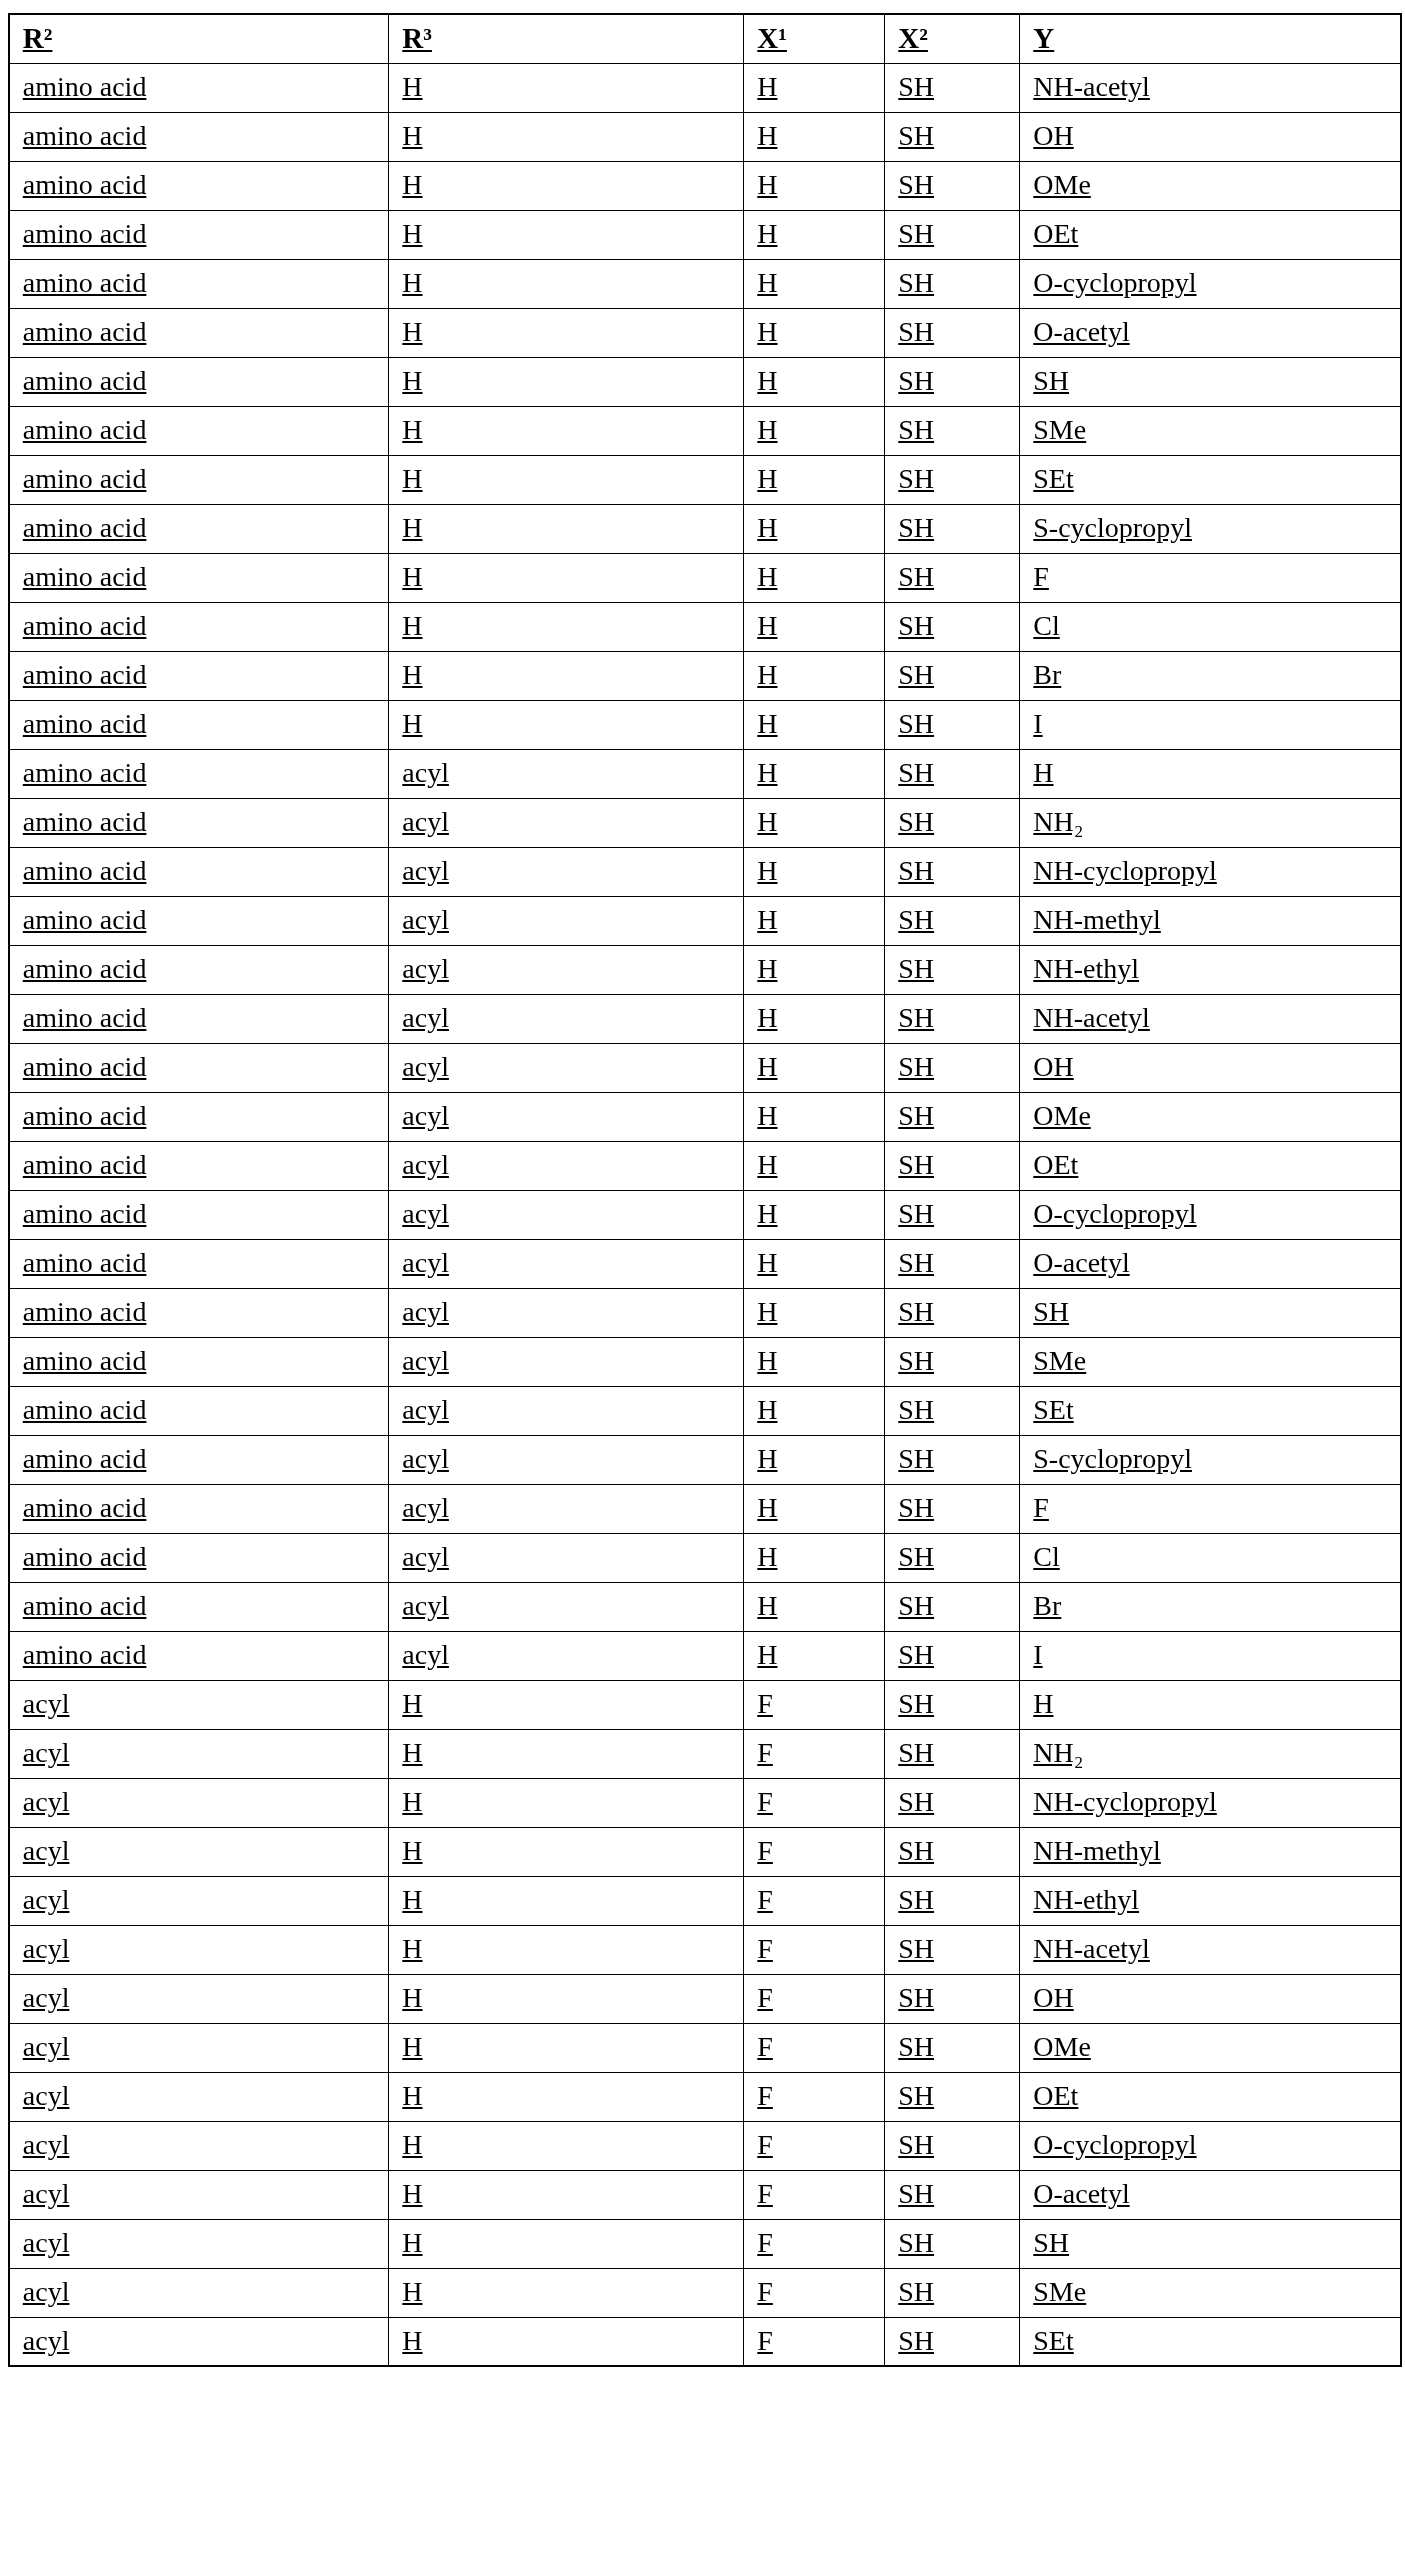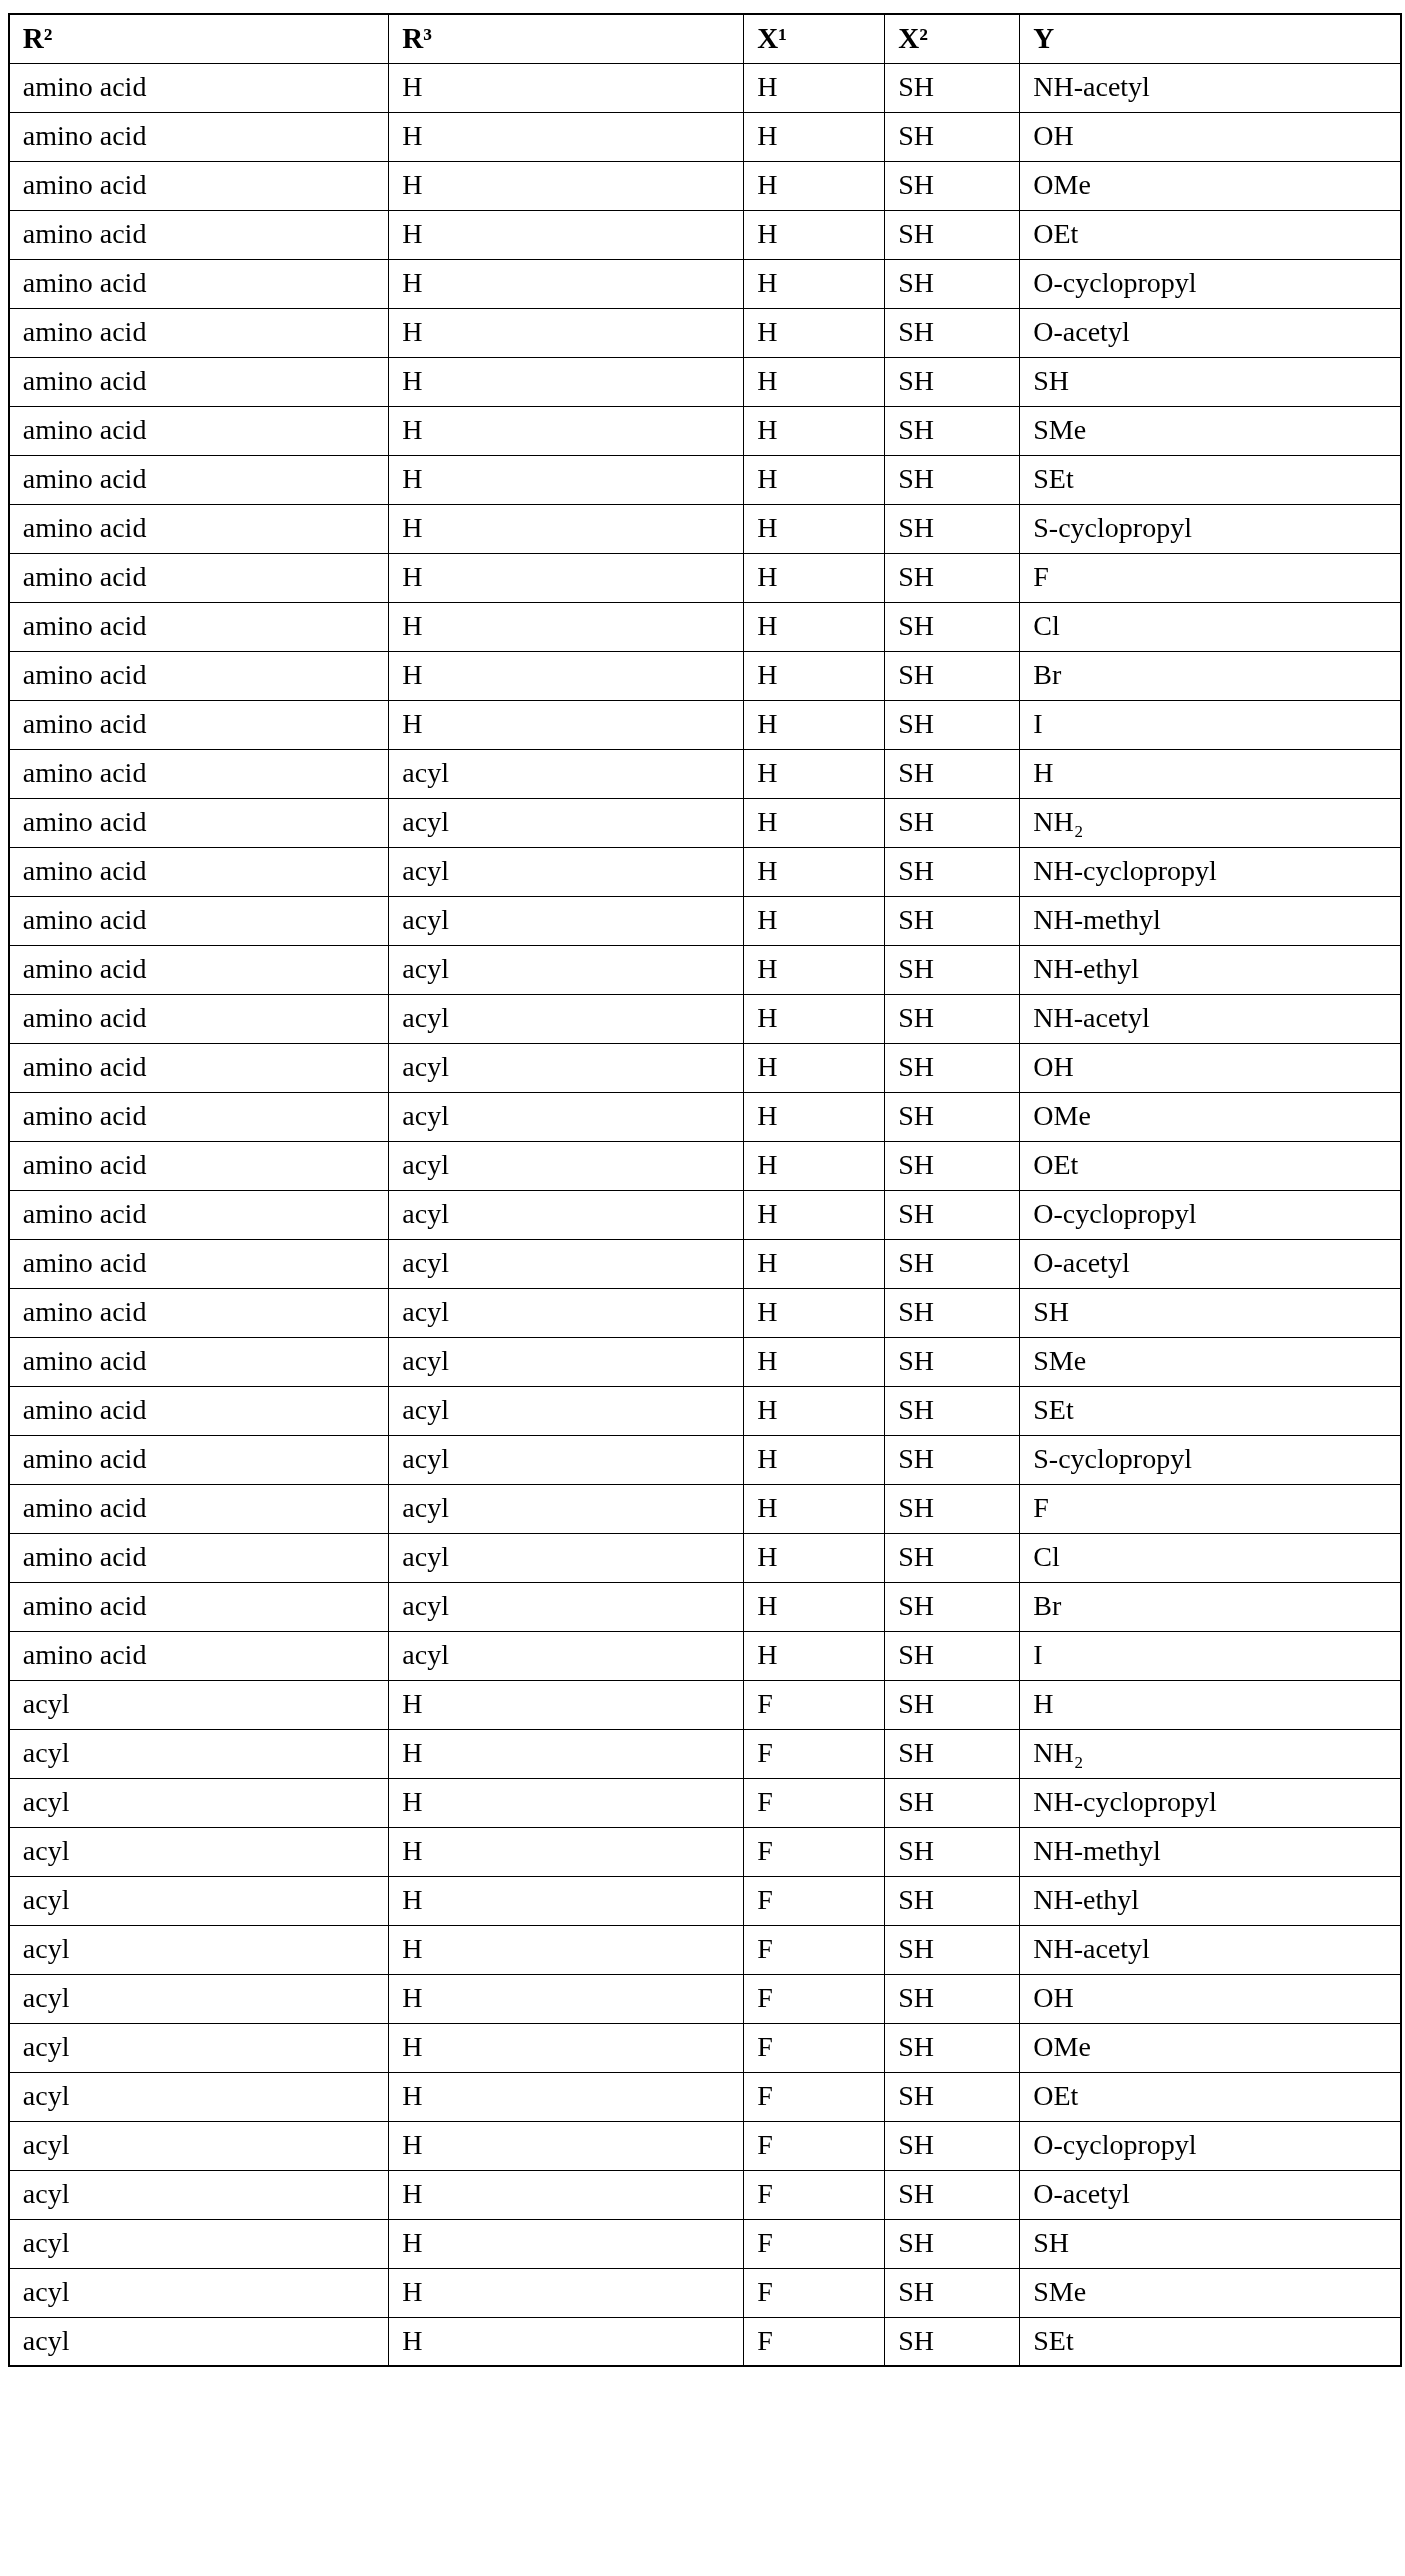--- a/index.html
+++ b/index.html
@@ -15,20 +15,21 @@
     overflow: hidden;
     font-family: "Liberation Serif", "DejaVu Serif", serif;
     color: #000000;
   }
   table.compound-table {
     border-collapse: collapse;
     table-layout: fixed;
     width: 1392px;
     margin: 13.2px 0 0 7.6px;
     border: 2.8px solid #000000;
+    text-decoration: underline;
   }
   table.compound-table th,
   table.compound-table td {
     border: 1.9px solid #000000;
     font-family: "Liberation Serif", "DejaVu Serif", serif;
     font-size: 28px;
     line-height: 1.1;
     text-align: left;
     vertical-align: middle;
     height: 49px;

